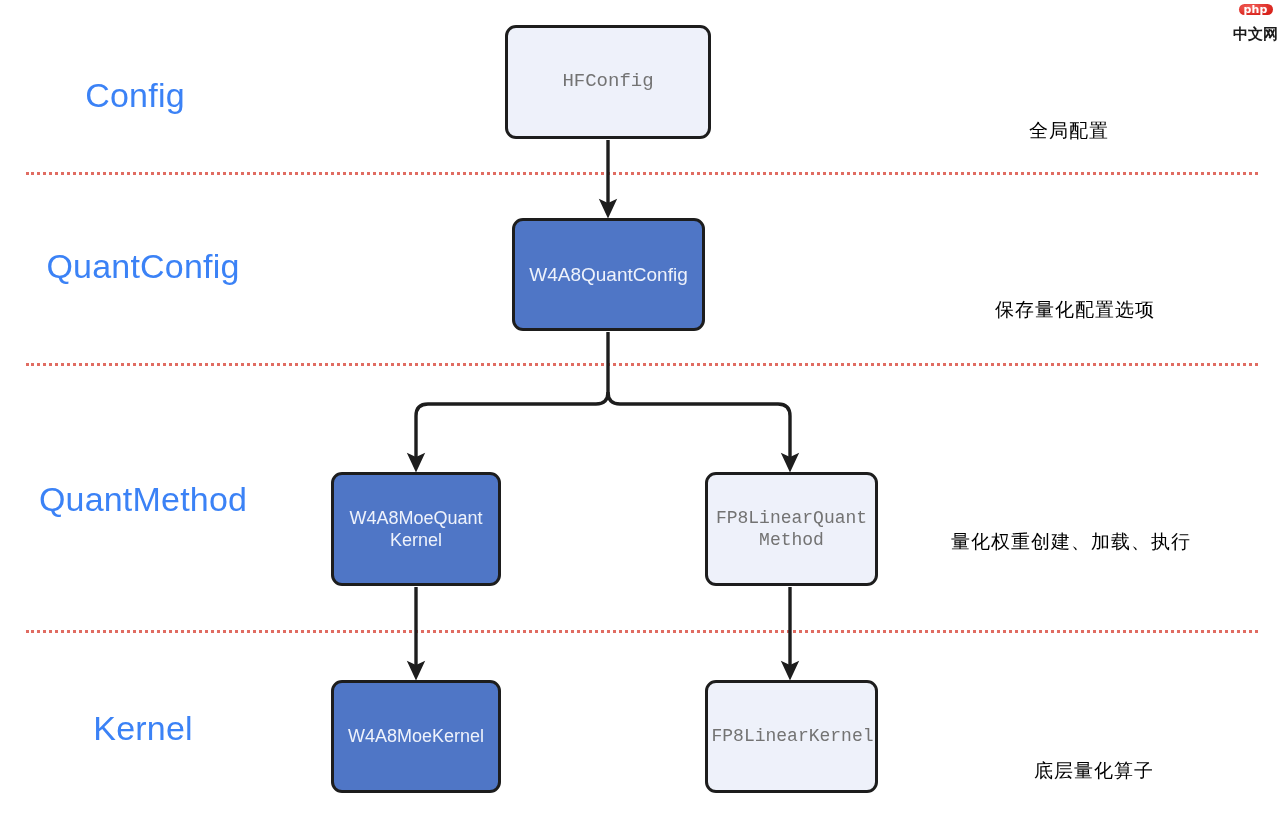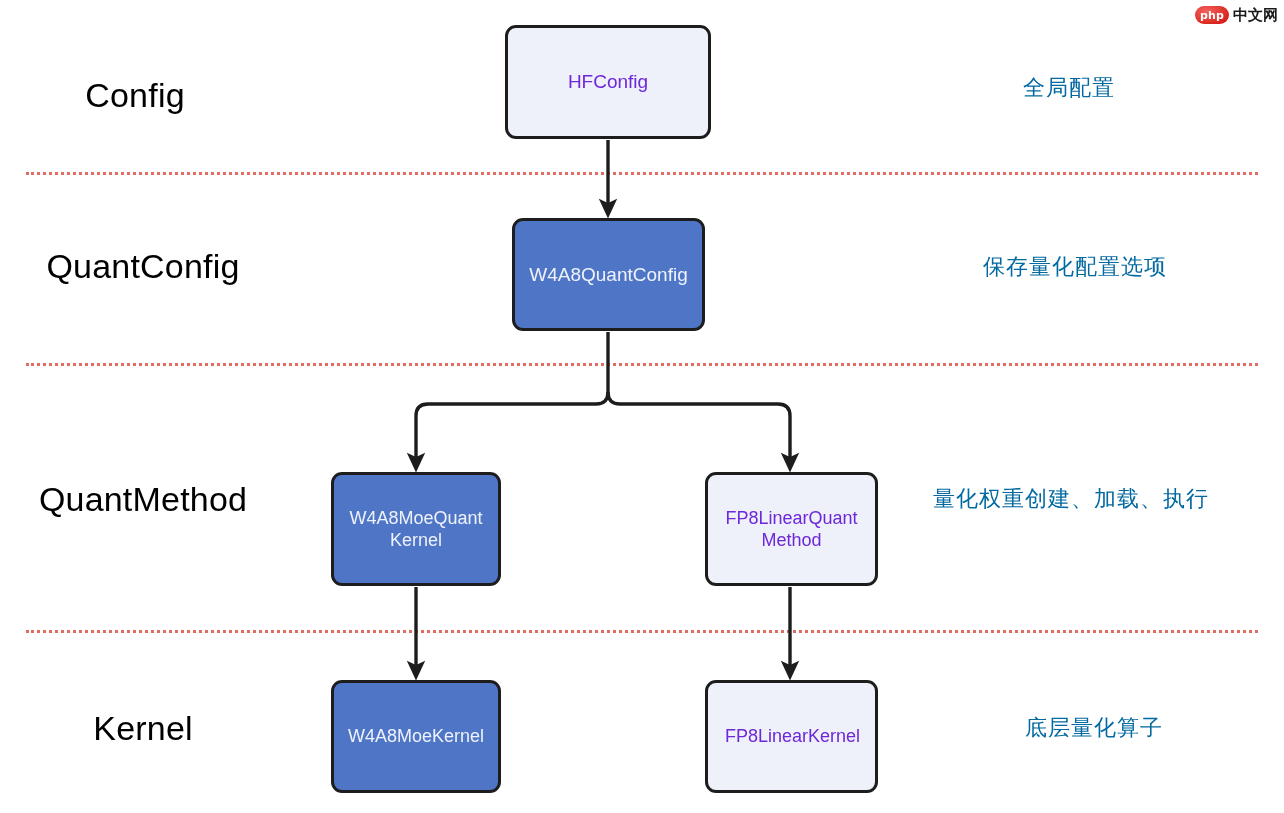--- a/index.html
+++ b/index.html
@@ -20,23 +20,24 @@
     overflow: hidden;
   }
 
   
   .watermark {
     position: absolute;
     top: 4px;
     right: 6px;
     display: flex;
     align-items: center;
-    gap: 4px;
+    gap: 12px;
     height: 22px;
     z-index: 40;
+    flex-direction: column;
   }
   .wm-badge {
     display: inline-flex;
     align-items: center;
     justify-content: center;
     width: 34px;
     height: 18px;
     border-radius: 9px;
     background: radial-gradient(ellipse at 35% 30%, #f4625c 0%, #d8231c 75%);
     color: #ffffff;
@@ -61,40 +62,41 @@
     left: 26px;
     right: 26px;
     height: 0;
     border-top: 3px dotted #e06c62;
     z-index: 1;
   }
 
   
   .lane-label {
     position: absolute;
-    color: #000000;
+    color: #3b82f6;
     font-size: 34px;
     font-weight: 400;
     letter-spacing: 0.2px;
     white-space: nowrap;
     text-align: center;
     transform: translate(-50%, -50%);
     z-index: 5;
   }
 
   
   .lane-desc {
     position: absolute;
-    color: #0369a1;
-    font-size: 22px;
+    color: #000000;
+    font-size: 19px;
     font-weight: 500;
     letter-spacing: 1px;
     white-space: nowrap;
     transform: translate(-50%, -50%);
     z-index: 5;
+    margin-top: 43px;
   }
 
   
   .node {
     position: absolute;
     box-sizing: border-box;
     border: 3px solid #1d1d1d;
     border-radius: 11px;
     display: flex;
     align-items: center;
@@ -105,21 +107,22 @@
   }
   .node .node-label {
     display: block;
     line-height: 1.25;
     white-space: pre-line;
   }
   .node.light {
     background: #eef1fa;
   }
   .node.light .node-label {
-    color: #6d28d9;
+    color: #737373;
+    font-family: Liberation Mono, monospace;
   }
   .node.filled {
     background: #4f76c6;
   }
   .node.filled .node-label {
     color: #eef2fb;
   }
   .node.t-lg .node-label { font-size: 19px; }
   .node.t-md .node-label { font-size: 18px; }
 

